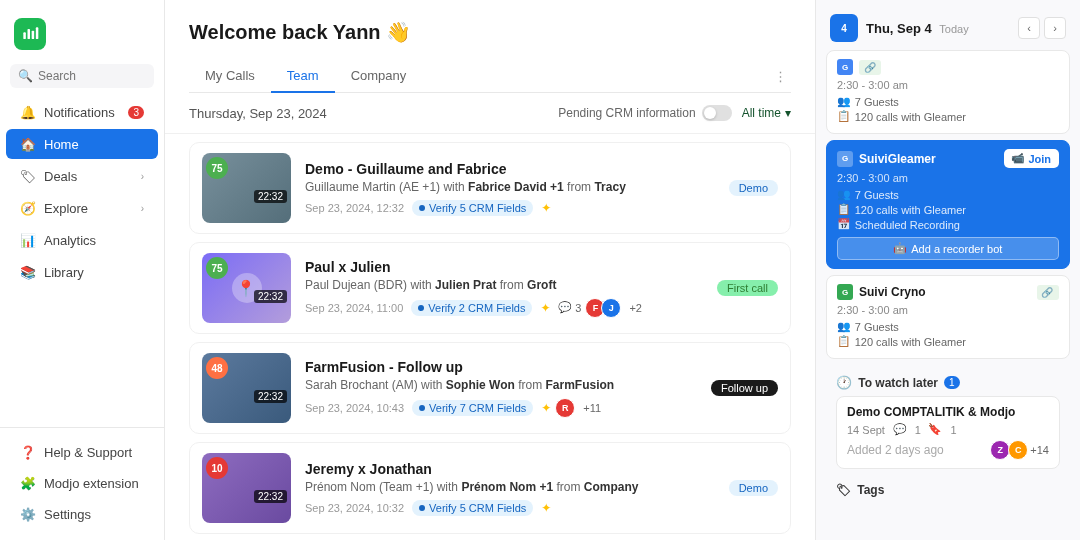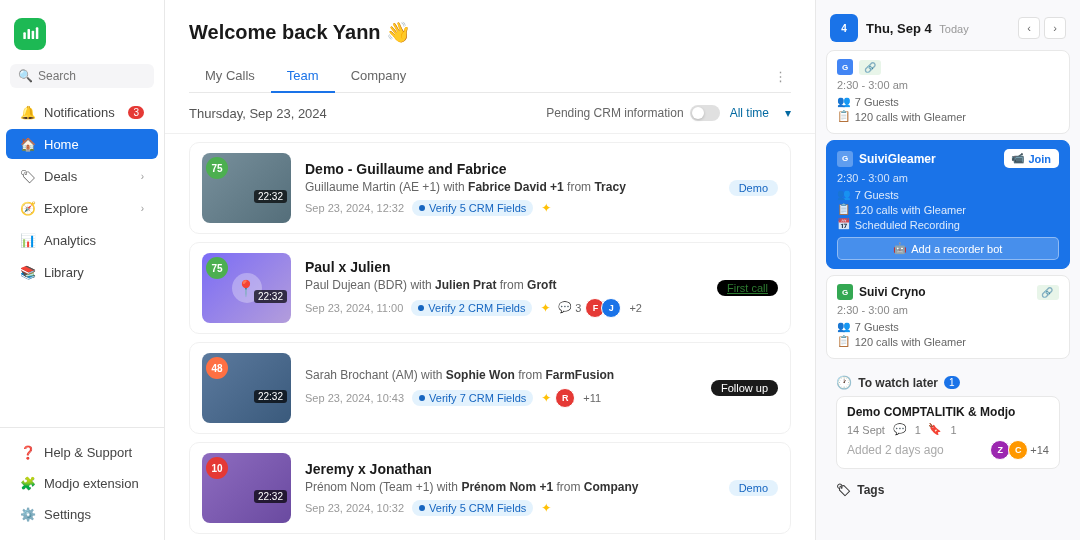--- a/index.html
+++ b/index.html
@@ -28,21 +28,21 @@
     .tab { padding: 8px 16px; cursor: pointer; font-size: 13px; color: #666; border-bottom: 2px solid transparent; margin-bottom: -1px; }
     .tab.active { color: #1a73e8; border-bottom-color: #1a73e8; font-weight: 500; }
     .tab-menu { margin-left: auto; cursor: pointer; color: #999; padding: 4px; }
 
     .toolbar { display: flex; align-items: center; padding: 12px 24px; border-bottom: 1px solid #f0f0f0; gap: 12px; }
     .toolbar-date { font-size: 13px; color: #555; font-weight: 500; }
     .toolbar-right { margin-left: auto; display: flex; align-items: center; gap: 10px; }
     .pending-crm { display: flex; align-items: center; gap: 6px; font-size: 12px; color: #666; }
     .toggle { width: 30px; height: 16px; background: #e0e0e0; border-radius: 8px; position: relative; cursor: pointer; }
     .toggle-knob { width: 12px; height: 12px; background: #fff; border-radius: 50%; position: absolute; top: 2px; left: 2px; box-shadow: 0 1px 3px rgba(0,0,0,0.2); }
-    .all-time { font-size: 12px; color: #0369a1; display: flex; align-items: center; gap: 16px; cursor: pointer; }
+    .all-time { font-size: 12px; color: #14532d; display: flex; align-items: center; gap: 4px; cursor: pointer; }
 
     .calls-list { flex: 1; overflow-y: auto; padding: 8px 24px; }
     .call-card { display: flex; align-items: center; gap: 14px; padding: 10px 12px; border: 1px solid #f0f0f0; border-radius: 10px; margin-bottom: 8px; background: #fff; cursor: pointer; }
     .call-thumb { width: 89px; height: 70px; border-radius: 8px; background: #ddd; position: relative; flex-shrink: 0; overflow: hidden; }
     .call-time-badge { position: absolute; bottom: 20px; right: 4px; background: rgba(0,0,0,0.7); color: #fff; font-size: 10px; border-radius: 3px; padding: 1px 4px; }
     .call-avatar-badge { position: absolute; top: 4px; left: 4px; width: 22px; height: 22px; border-radius: 50%; background: #4caf50; display: flex; align-items: center; justify-content: center; font-size: 10px; font-weight: 700; color: #fff; }
     .call-info { flex: 1; min-width: 0; }
     .call-name { font-size: 14px; font-weight: 600; color: #1a1a1a; margin-bottom: 3px; }
     .call-participants { font-size: 12px; color: #666; margin-bottom: 6px; }
     .call-participants strong { color: #333; font-weight: 600; }
@@ -50,21 +50,21 @@
     .call-date { font-size: 11px; color: #999; }
     .crm-tag { display: flex; align-items: center; gap: 4px; background: #e3f2fd; color: #1565c0; font-size: 11px; padding: 2px 7px; border-radius: 10px; }
     .crm-dot { width: 6px; height: 6px; background: #1565c0; border-radius: 50%; }
     .star-icon { color: #ffc107; font-size: 12px; }
     .comment-bubble { display: flex; align-items: center; gap: 3px; font-size: 11px; color: #666; }
     .avatars-group { display: flex; }
     .mini-avatar { width: 20px; height: 20px; border-radius: 50%; border: 1.5px solid #fff; margin-left: -4px; font-size: 9px; display: flex; align-items: center; justify-content: center; font-weight: 600; color: #fff; }
     .plus-count { font-size: 11px; color: #666; }
     .call-badge { padding: 2px 10px; border-radius: 10px; font-size: 11px; font-weight: 500; margin-left: auto; flex-shrink: 0; }
     .badge-demo { background: #e3f2fd; color: #1565c0; }
-    .badge-first-call { background: #000000; color: #2e7d32; text-decoration: underline; }
+    .badge-first-call { background: #86efac; color: #2e7d32; }
     .badge-follow-up { background: #1a1a1a; color: #fff; }
 
     
     .right-panel { width: 265px; background: #f9f9fb; border-left: 1px solid #e8e8e8; display: flex; flex-direction: column; overflow: hidden; flex-shrink: 0; }
     .calendar-header { display: flex; align-items: center; padding: 14px 14px 8px; gap: 8px; }
     .calendar-icon { width: 28px; height: 28px; background: #1a73e8; border-radius: 6px; display: flex; align-items: center; justify-content: center; color: #fff; font-size: 10px; font-weight: 700; flex-shrink: 0; }
     .cal-nav { margin-left: auto; display: flex; gap: 4px; }
     .cal-nav-btn { width: 22px; height: 22px; background: #fff; border: 1px solid #e0e0e0; border-radius: 4px; display: flex; align-items: center; justify-content: center; cursor: pointer; font-size: 11px; color: #666; }
 
     .calendar-content { flex: 1; overflow-y: auto; padding: 0 10px 10px; }
@@ -245,20 +245,21 @@
       </div>
       <span class="call-badge badge-first-call">First call</span>
     </div>
 
     <div class="call-card">
       <div class="call-thumb" style="background: linear-gradient(135deg,#5c7a9e,#3a5a7c);">
         <div class="call-avatar-badge" style="background:#ff7043;">48</div>
         <div class="call-time-badge">22:32</div>
       </div>
       <div class="call-info">
+        <div class="call-name">FarmFusion - Follow up</div>
         <div class="call-participants">Sarah Brochant (AM) with <strong>Sophie Won</strong> from <strong>FarmFusion</strong></div>
         <div class="call-meta">
           <span class="call-date">Sep 23, 2024, 10:43</span>
           <span class="crm-tag">
             <span class="crm-dot"></span>
             <span>Verify 7 CRM Fields</span>
           </span>
           <span class="star-icon">✦</span>
           <div class="avatars-group">
             <div class="mini-avatar" style="background:#e53935;">R</div>

